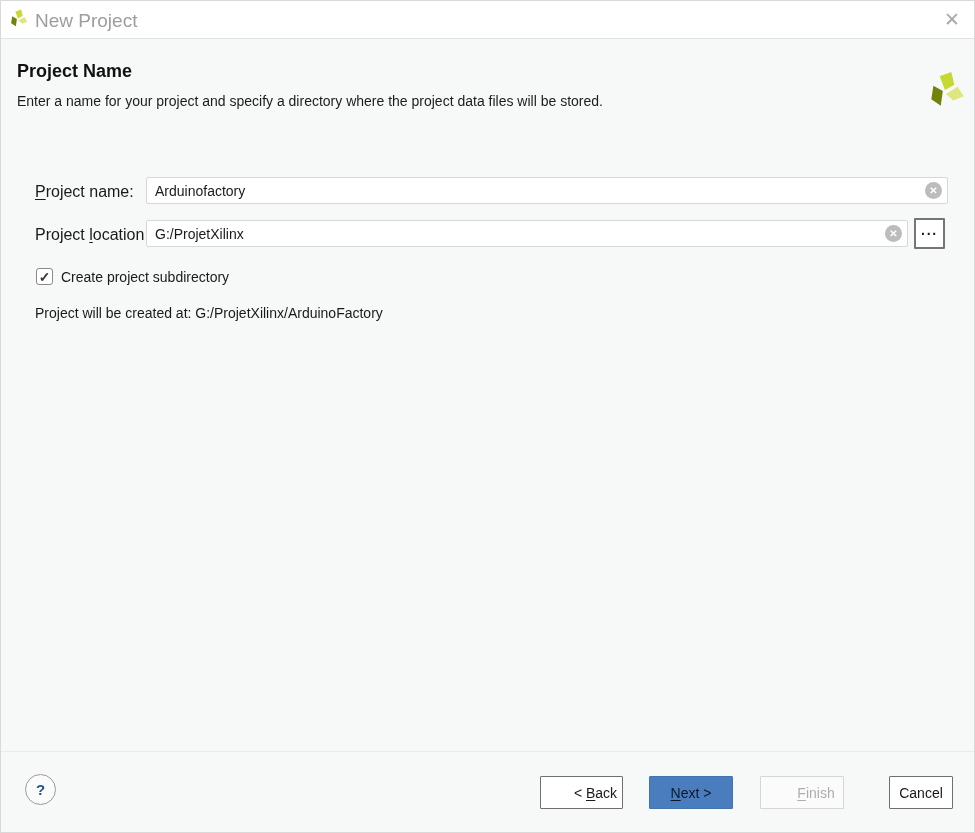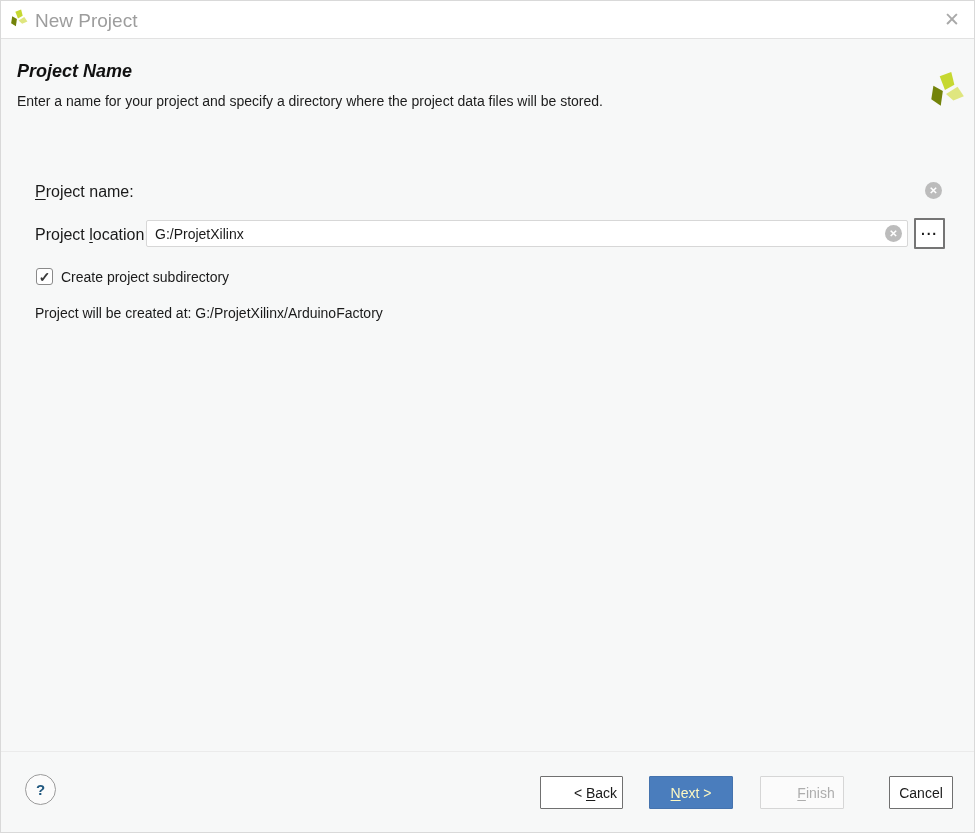--- a/index.html
+++ b/index.html
@@ -28,21 +28,21 @@
   .close {
     position: absolute; right: 9px; top: 6px;
     width: 26px; height: 26px; line-height: 26px; text-align: center;
     font-size: 19px; color: #a9a9a9; font-weight: 300;
     cursor: default;
   }
 
   
   .page-title {
     position: absolute; left: 16px; top: 60px;
-    font-size: 18px; font-weight: bold; color: #111111; font-style: italic;
+    font-size: 18px; font-weight: bold; color: #111111;
   }
   .page-desc {
     position: absolute; left: 16px; top: 92px;
     font-size: 14px; color: #1c1c1c;
   }
   .logo-lg { position: absolute; left: 924px; top: 68px; width: 42px; height: 46px; }
 
   
   .form-label {
     position: absolute; left: 34px;
@@ -115,21 +115,21 @@
   }
   .btn {
     position: absolute; top: 775px; height: 33px;
     font-family: "Liberation Sans", sans-serif;
     font-size: 14px; text-align: center;
     background: #ffffff; border: 1px solid #707070; border-radius: 1px;
     color: #1a1a1a; cursor: default;
   }
   .btn-back   { left: 539px; width: 83px; padding-left: 28px; }
   .btn-next   { left: 648px; width: 84px;
-                background: #4a7dbd; border-color: #4573ae; color: #fef9c3; }
+                background: #4a7dbd; border-color: #4573ae; color: #0f172a; }
   .btn-finish { left: 759px; width: 84px;
                 background: #fbfbfb; border-color: #d6d6d6; color: #adadad; padding-left: 28px; }
   .btn-cancel { left: 888px; width: 64px; }
 </style>
 </head>
 <body>
 
 <div class="window">
 
   <div class="titlebar">
@@ -144,20 +144,21 @@
 
   <div class="page-title">Project Name</div>
   <div class="page-desc">Enter a name for your project and specify a directory where the project data files will be stored.</div>
   <svg class="logo-lg" viewBox="0 0 40 40">
     <polygon points="19,18 14,5 25,1 28,13" fill="#c6d831"></polygon>
     <polygon points="17,19 8,14 6,27 15,33" fill="#73830a"></polygon>
     <polygon points="20,22 31,15 37,24 27,28" fill="#dfe67f"></polygon>
   </svg>
 
   <div class="form-label lbl-name"><span class="mn">P</span><span>roject name:</span></div>
+  <input type="text" class="field field-name" value="Arduinofactory" style="">
   <span class="clear clear-name">✕</span>
 
   <div class="form-label lbl-loc"><span>Project </span><span class="mn">l</span><span>ocation:</span></div>
   <input type="text" class="field field-loc" value="G:/ProjetXilinx" style="">
   <span class="clear clear-loc">✕</span>
   <button class="browse">···</button>
 
   <span class="checkbox">
       <span class="check">✓</span>
     </span>

